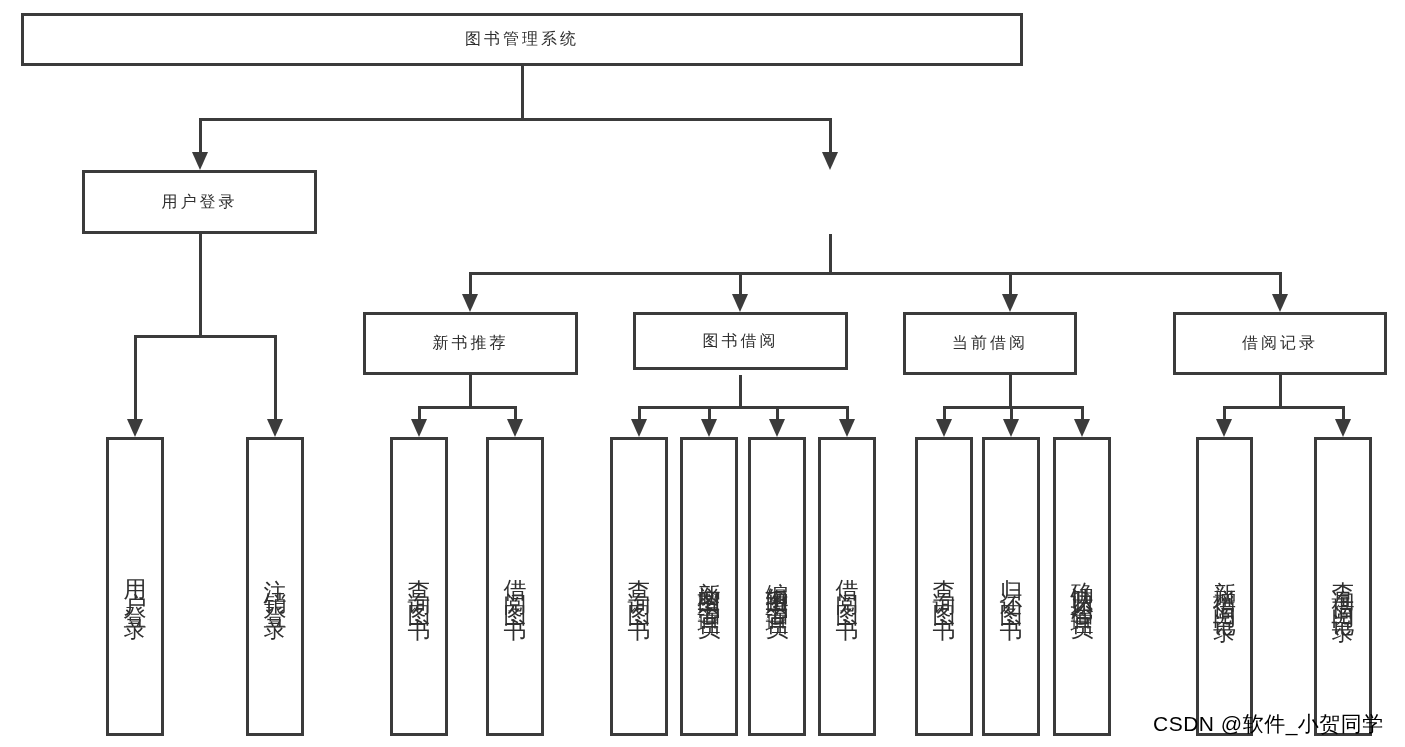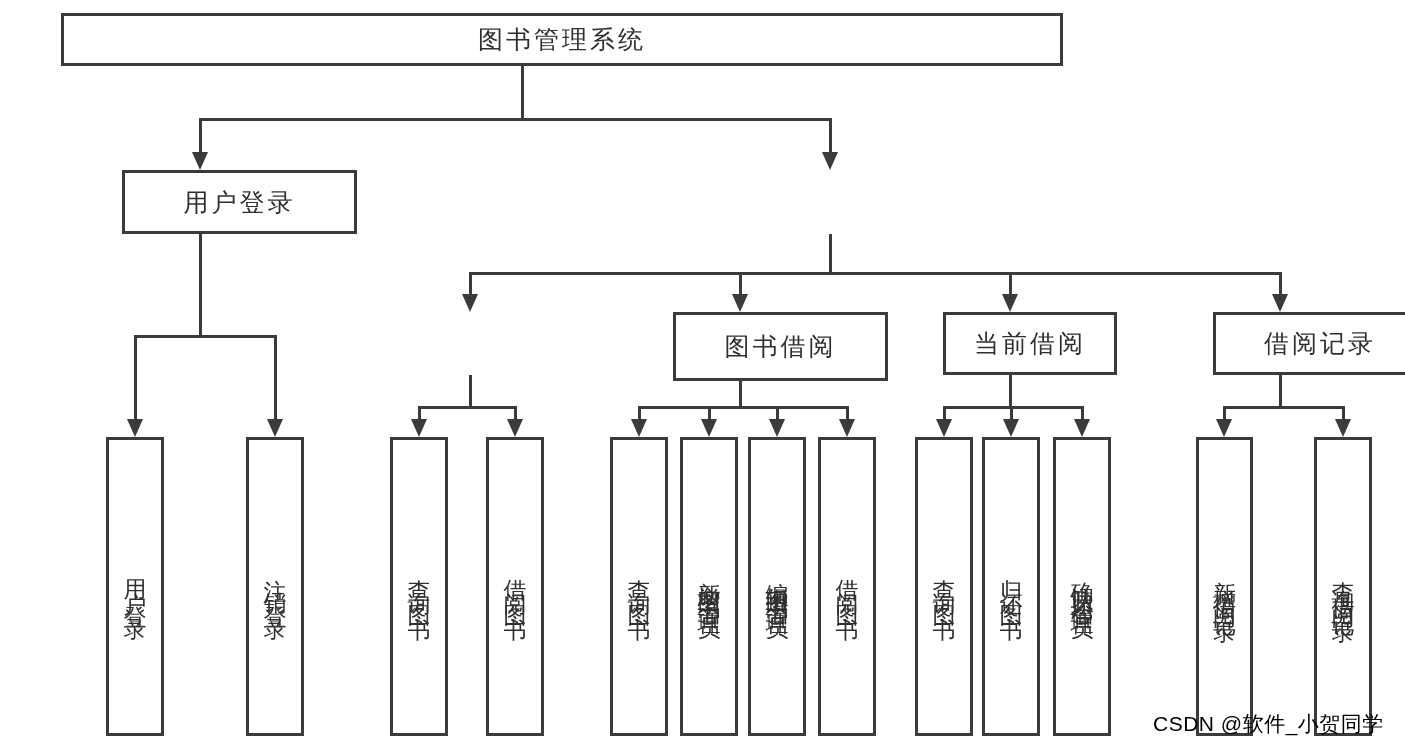--- a/index.html
+++ b/index.html
@@ -4,21 +4,21 @@
 <style>
   html,body{margin:0;padding:0;background:#ffffff;}
   body{width:1405px;height:747px;font-family:"Liberation Sans",sans-serif;}
   #canvas{position:relative;width:1405px;height:747px;background:#ffffff;overflow:hidden;}
   .node{
     position:absolute;box-sizing:border-box;
     border:3px solid #3b3b3b;background:#ffffff;
     display:flex;align-items:center;justify-content:center;
     color:#2f2f2f;z-index:2;
   }
-  .hnode{font-size:25px;letter-spacing:3px;white-space:nowrap;margin-left:40px;}
+  .hnode{font-size:16px;letter-spacing:3px;white-space:nowrap;}
   .vnode{font-size:23px;}
   .vnode .vtext{
     writing-mode:vertical-rl;
     line-height:1.0;
     white-space:nowrap;
   }
   .ls-wide .vtext{letter-spacing:13px;}
   .ls-mid  .vtext{letter-spacing:8px;}
   .ls-tight .vtext{letter-spacing:5px;}
   .cline{position:absolute;background:#3b3b3b;z-index:1;}
@@ -39,21 +39,24 @@
 <div id="canvas">
 
   <div class="node hnode" style="left:21px;top:13px;width:1002px;height:53px;">
     <span>图书管理系统</span>
   </div>
 
   <div class="node hnode" style="left:82px;top:170px;width:235px;height:64px;">
     <span>用户登录</span>
   </div>
 
-  <div class="node hnode" style="left:633px;top:312px;width:215px;height:69px;">
+  <div class="node hnode" style="left:363px;top:312px;width:215px;height:63px;">
+    <span>新书推荐</span>
+  </div>
+  <div class="node hnode" style="left:633px;top:312px;width:215px;height:58px;">
     <span>图书借阅</span>
   </div>
   <div class="node hnode" style="left:903px;top:312px;width:174px;height:63px;">
     <span>当前借阅</span>
   </div>
   <div class="node hnode" style="left:1173px;top:312px;width:214px;height:63px;">
     <span>借阅记录</span>
   </div>
 
   <div class="node vnode ls-wide" style="left:106px;top:437px;width:58px;height:299px;">

